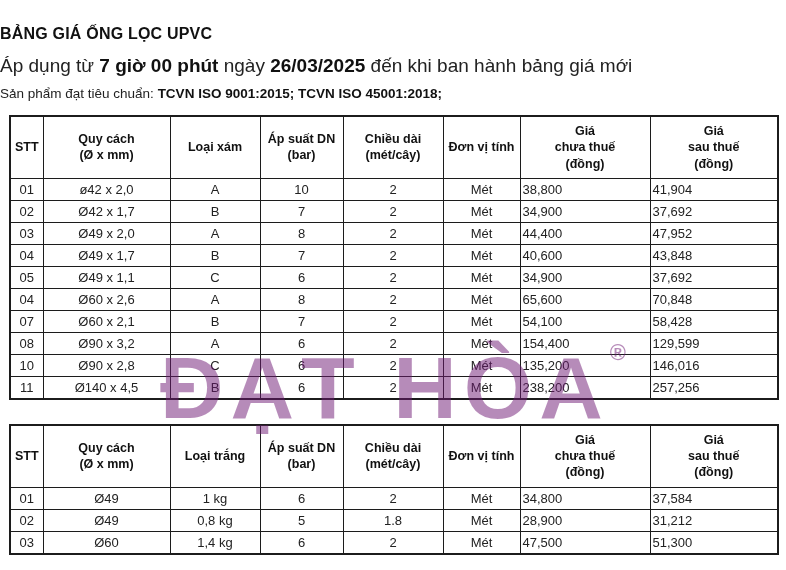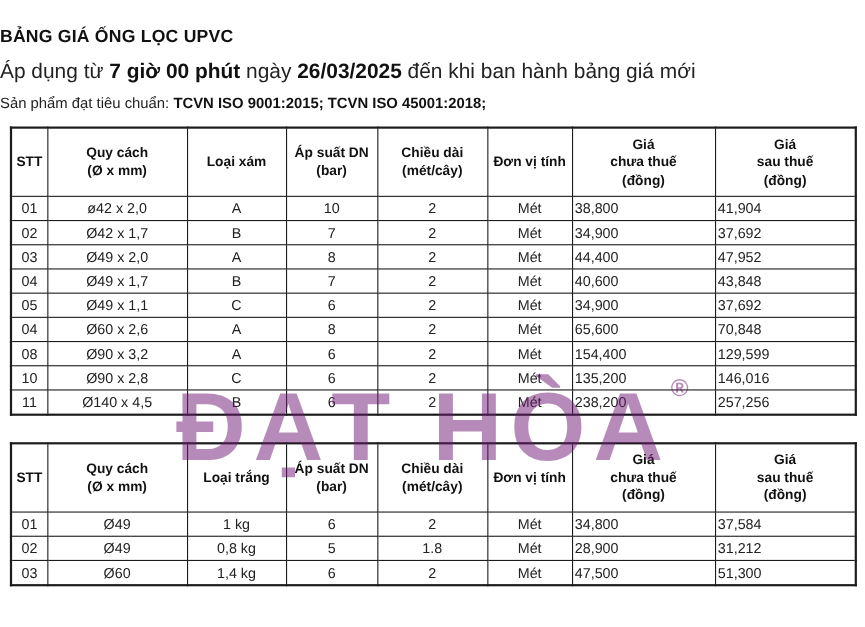--- a/index.html
+++ b/index.html
@@ -160,20 +160,30 @@
         <td>04</td>
         <td>Ø60 x 2,6</td>
         <td>A</td>
         <td>8</td>
         <td>2</td>
         <td>Mét</td>
         <td class="c-price">65,600</td>
         <td class="c-price">70,848</td>
       </tr>
 
+      <tr>
+        <td>07</td>
+        <td>Ø60 x 2,1</td>
+        <td>B</td>
+        <td>7</td>
+        <td>2</td>
+        <td>Mét</td>
+        <td class="c-price">54,100</td>
+        <td class="c-price">58,428</td>
+      </tr>
 
       <tr>
         <td>08</td>
         <td>Ø90 x 3,2</td>
         <td>A</td>
         <td>6</td>
         <td>2</td>
         <td>Mét</td>
         <td class="c-price">154,400</td>
         <td class="c-price">129,599</td>

